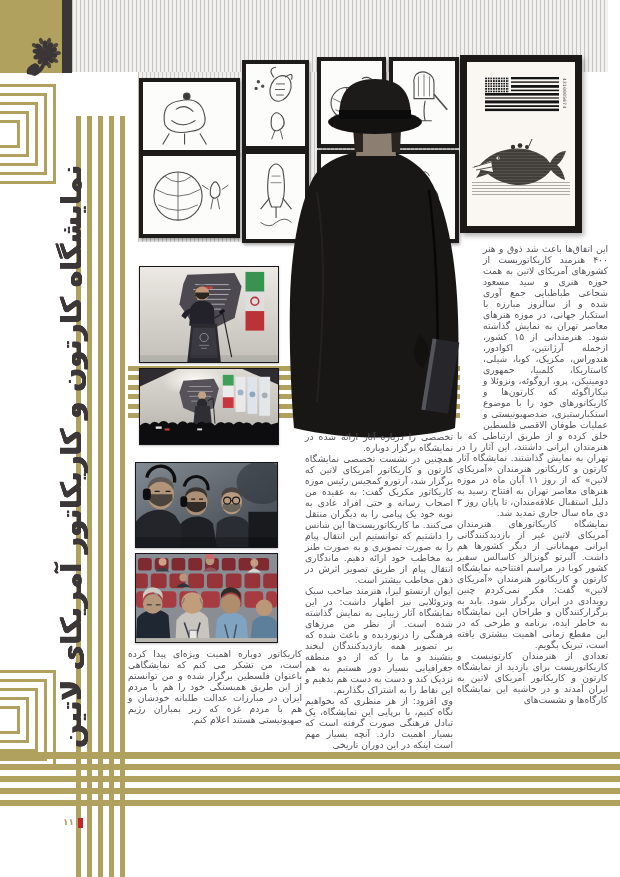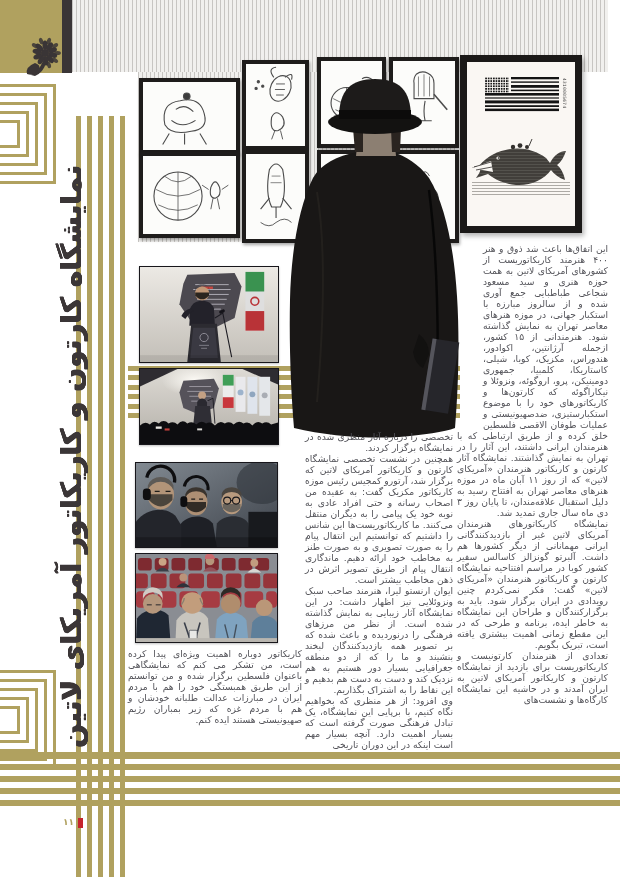--- a/index.html
+++ b/index.html
@@ -463,27 +463,27 @@
 
   <div class="abs vtitle">نمایشگاه کارتون و کاریکاتور آمریکای لاتین</div>
 
   <div class="col col-right">
     <div class="book-gap"></div>
     <p>این اتفاق‌ها باعث شد ذوق و هنر ۴۰۰ هنرمند کاریکاتوریست از کشورهای آمریکای لاتین به همت حوزه هنری و سید مسعود شجاعی طباطبایی جمع آوری شده و از سالروز مبارزه با استکبار جهانی، در موزه هنرهای معاصر تهران به نمایش گذاشته شود. هنرمندانی از ۱۵ کشور، ازجمله آرژانتین، اکوادور، هندوراس، مکزیک، کوبا، شیلی، کاستاریکا، کلمبیا، جمهوری دومینیکن، پرو، اروگوئه، ونزوئلا و نیکاراگوئه که کارتون‌ها و کاریکاتورهای خود را با موضوع استکبارستیزی، ضدصهیونیستی و عملیات طوفان الاقصی فلسطین خلق کرده و از طریق ارتباطی که با هنرمندان ایرانی داشتند، این آثار را در تهران به نمایش گذاشتند. نمایشگاه آثار کارتون و کاریکاتور هنرمندان «آمریکای لاتین» که از روز ۱۱ آبان ماه در موزه هنرهای معاصر تهران به افتتاح رسید به دلیل استقبال علاقه‌مندان، تا پایان روز ۳ دی ماه سال جاری تمدید شد.</p>
     <p>نمایشگاه کاریکاتورهای هنرمندان آمریکای لاتین غیر از بازدیدکنندگانی ایرانی مهمانانی از دیگر کشورها هم داشت. آلبرتو گونزالز کاسالس سفیر کشور کوبا در مراسم افتتاحیه نمایشگاه کارتون و کاریکاتور هنرمندان «آمریکای لاتین» گفت: فکر نمی‌کردم چنین رویدادی در ایران برگزار شود. باید به برگزارکنندگان و طراحان این نمایشگاه به خاطر ایده، برنامه و طرحی که در این مقطع زمانی اهمیت بیشتری یافته است، تبریک بگویم.</p>
     <p>تعدادی از هنرمندان کارتونیست و کاریکاتوریست برای بازدید از نمایشگاه کارتون و کاریکاتور آمریکای لاتین به ایران آمدند و در حاشیه این نمایشگاه کارگاه‌ها و نشست‌های</p>
   </div>
   <div class="col col-mid">
-    <p>تخصصی را درباره آثار منظری شده در نمایشگاه برگزار کردند.</p>
+    <p>تخصصی را درباره آثار ارائه شده در نمایشگاه برگزار دوباره.</p>
     <p>همچنین در نشست تخصصی نمایشگاه کارتون و کاریکاتور آمریکای لاتین که برگزار شد، آرتورو کمجیس رئیس موزه کاریکاتور مکزیک گفت: به عقیده من اصحاب رسانه و حتی افراد عادی به نوبه خود یک پیامی را به دیگران منتقل می‌کنند. ما کاریکاتوریست‌ها این شانس را داشتیم که توانستیم این انتقال پیام را به صورت تصویری و به صورت طنز به مخاطب خود ارائه دهیم. ماندگاری انتقال پیام از طریق تصویر اثرش در ذهن مخاطب بیشتر است.</p>
     <p>ایوان ارنستو لیرا، هنرمند صاحب سبک ونزوئلایی نیز اظهار داشت: در این نمایشگاه آثار زیبایی به نمایش گذاشته شده است. از نظر من مرزهای فرهنگی را درنوردیده و باعث شده که بر تصویر همه بازدیدکنندگان لبخند بنشیند و ما را که از دو منطقه جغرافیایی بسیار دور هستیم به هم نزدیک کند و دست به دست هم بدهیم و این نقاط را به اشتراک بگذاریم.</p>
     <p>وی افزود: از هر منظری که بخواهیم نگاه کنیم، با برپایی این نمایشگاه، یک تبادل فرهنگی صورت گرفته است که بسیار اهمیت دارد. آنچه بسیار مهم است اینکه در این دوران تاریخی</p>
   </div>
   <div class="col col-left">
-    <p>کاریکاتور دوباره اهمیت ویژه‌ای پیدا کرده است، من تشکر می کنم که نمایشگاهی باعنوان فلسطین برگزار شده و من توانستم از این طریق همبستگی خود را هم با مردم ایران در مبارزات عدالت طلبانه خودشان و هم با مردم غزه که زیر بمباران رژیم صهیونیستی هستند ایده کنم.</p>
+    <p>کاریکاتور دوباره اهمیت ویژه‌ای پیدا کرده است، من تشکر می کنم که نمایشگاهی باعنوان فلسطین برگزار شده و من توانستم از این طریق همبستگی خود را هم با مردم ایران در مبارزات عدالت طلبانه خودشان و هم با مردم غزه که زیر بمباران رژیم صهیونیستی هستند اعلام کنم.</p>
   </div>
 
   <div class="abs folio">
     <span class="folio-num">۱۱</span>
     <span class="folio-sq"></span>
   </div>
 
 </div>
 
 </body></html>

